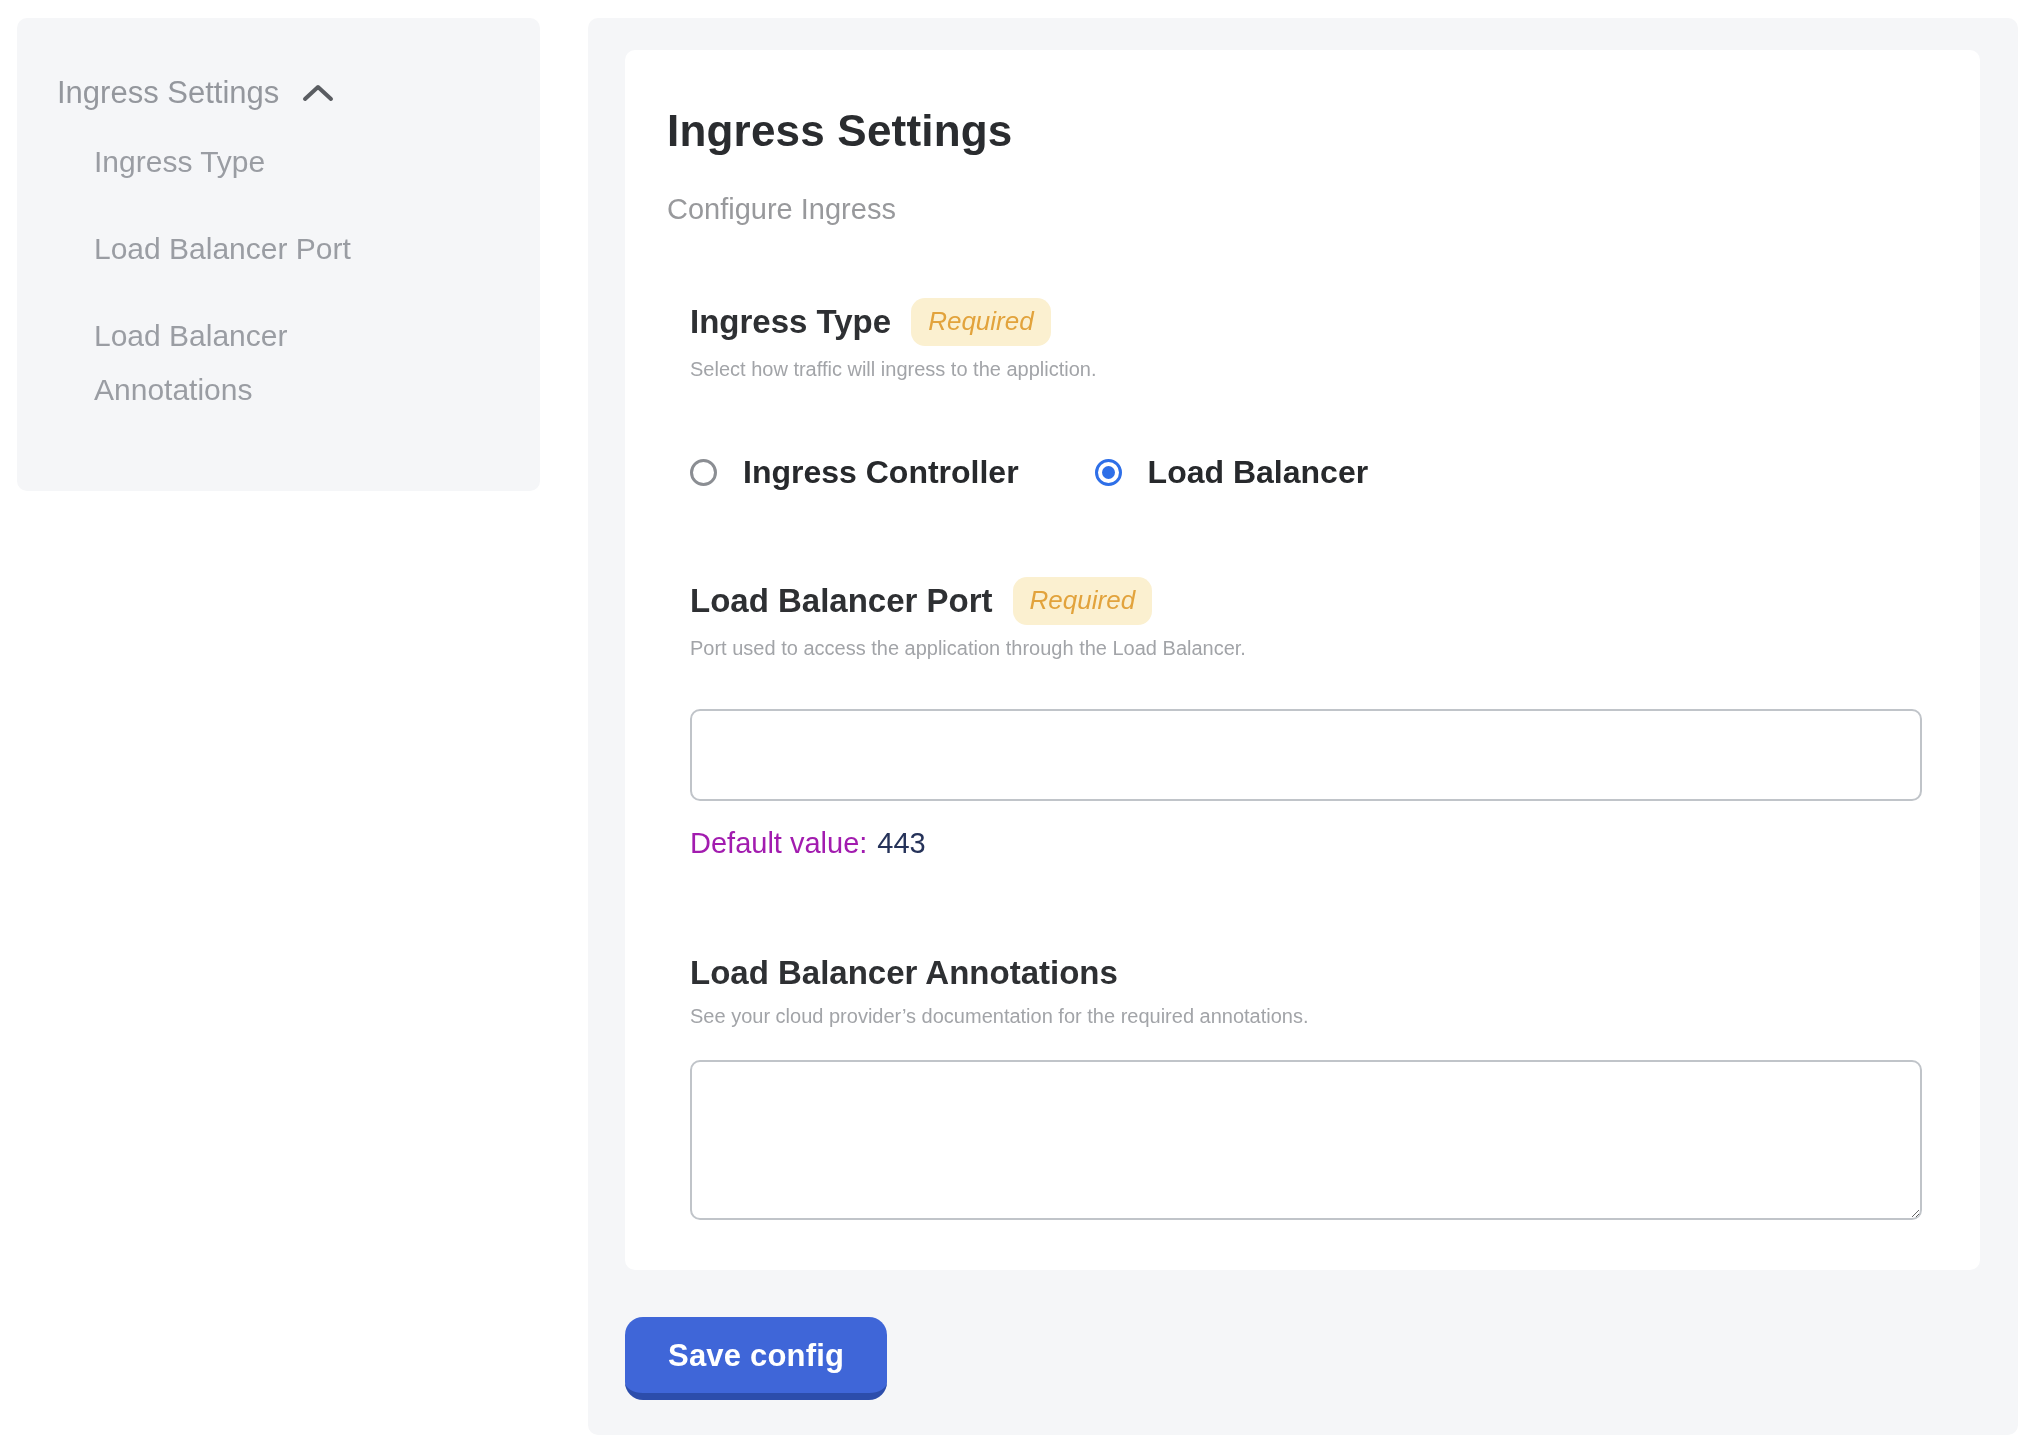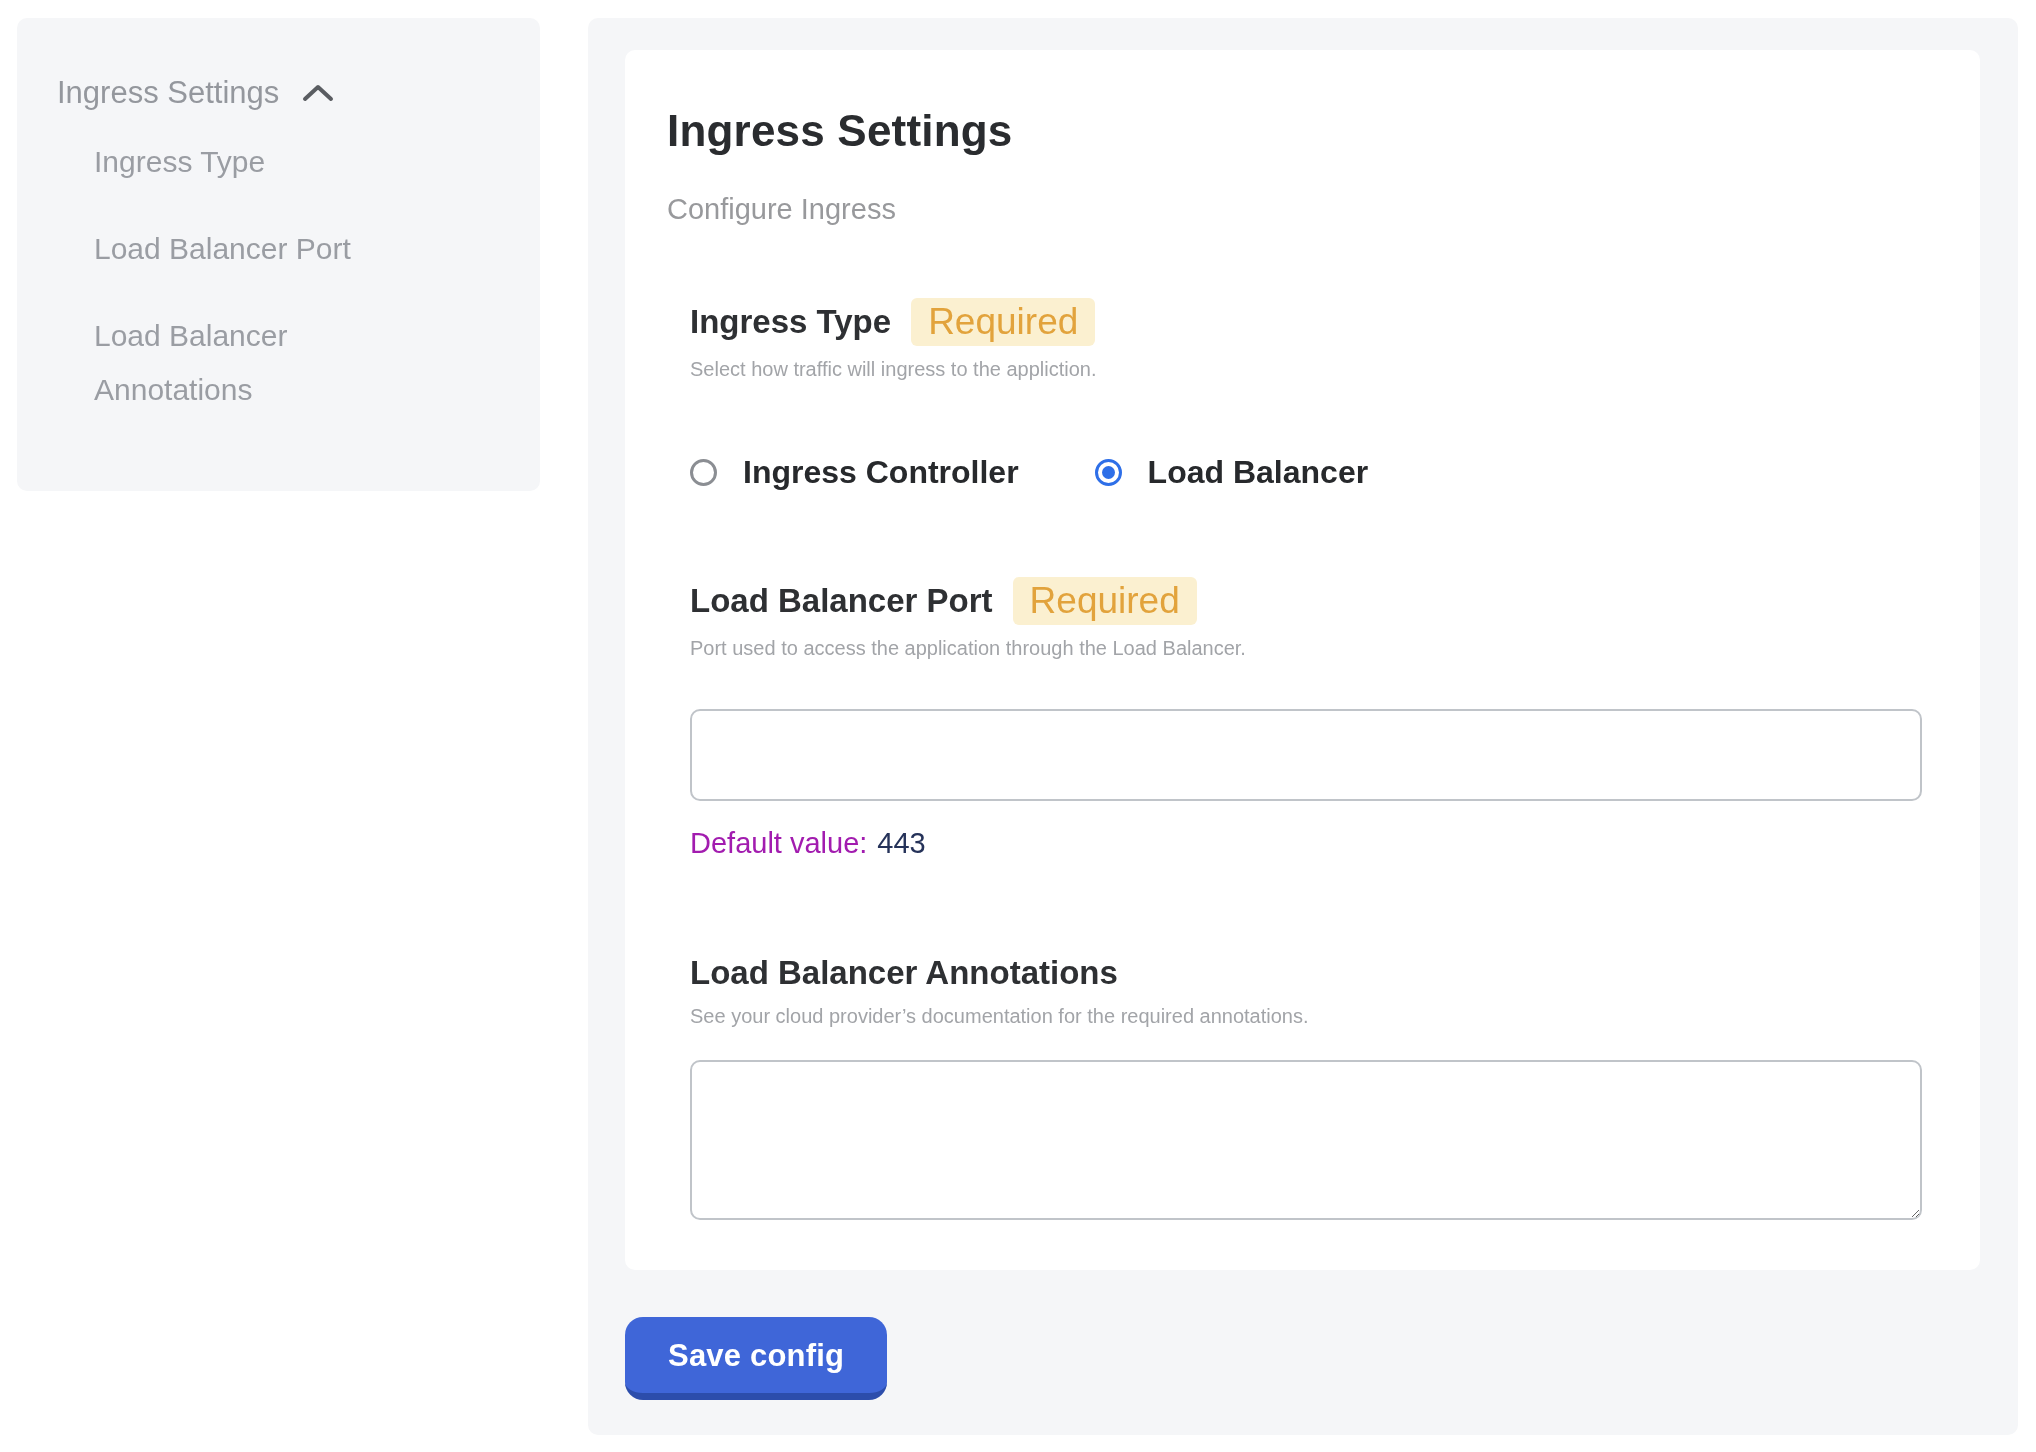--- a/index.html
+++ b/index.html
@@ -93,24 +93,25 @@
   .section-title {
     font-size: 33px;
     font-weight: 700;
     color: #2e3033;
     line-height: 40px;
   }
   .required-badge {
     display: inline-block;
     background: #fbf0d0;
     color: #e2a33c;
-    font-size: 37px;
+    font-size: 26px;
     line-height: 29px;
     padding: 9px 17px 10px 17px;
-    border-radius: 6px;
+    border-radius: 14px;
+    font-style: italic;
   }
   .section-help {
     margin-top: 6px;
     font-size: 20px;
     color: #a2a4a8;
     line-height: 34px;
   }
 
   .section-ingress-type { margin-top: 72px; }
   .radio-row {

